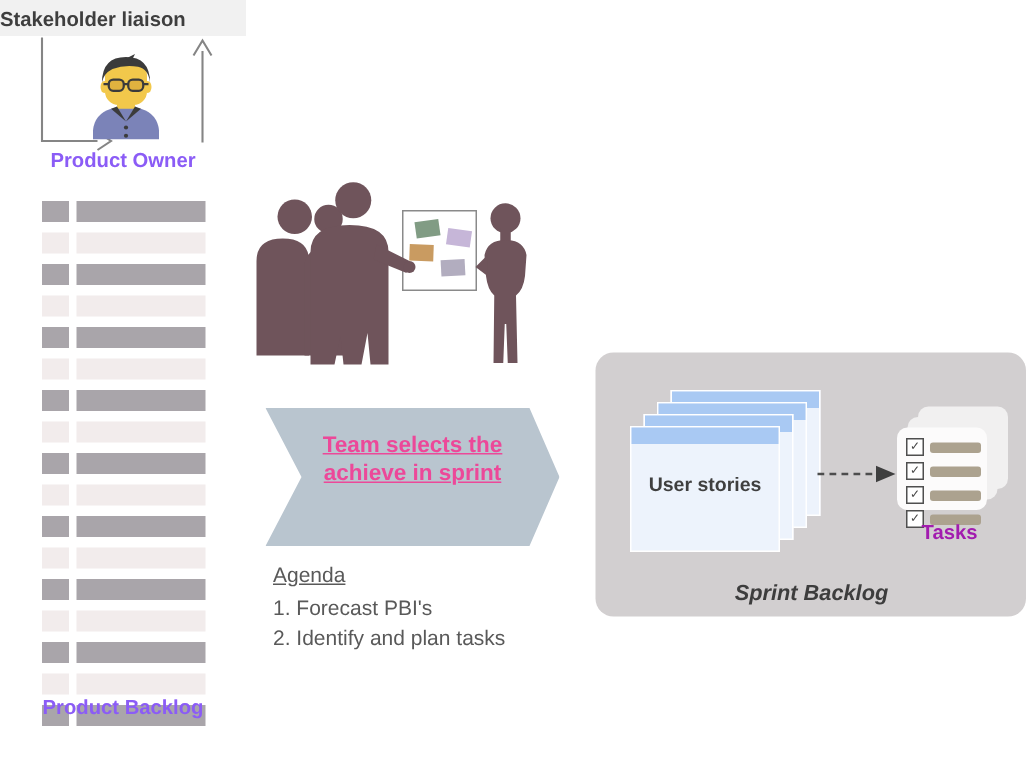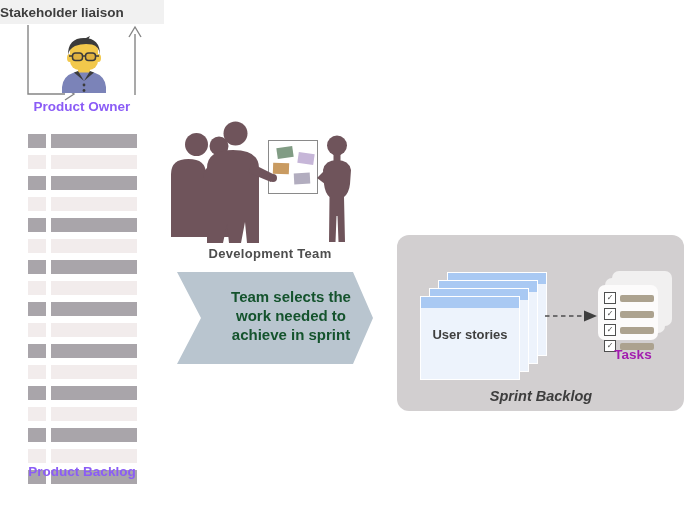--- a/index.html
+++ b/index.html
@@ -27,34 +27,34 @@
   .pb-bar{width:86px;height:14px;}
   .pb-row.dark .pb-sq,.pb-row.dark .pb-bar{background:#a9a5aa;}
   .pb-row.light .pb-sq,.pb-row.light .pb-bar{background:#f2ecec;}
 
   
   #whiteboard{left:268px;top:140px;width:50px;height:54px;background:#ffffff;
     border:1.5px solid #8a8a8a;box-sizing:border-box;}
   .sticky{position:absolute;width:16px;height:11px;}
 
   
-  #chevron-text{left:213px;top:287px;width:156px;text-align:center;
-    font-weight:700;font-size:15px;line-height:19px;color:#14532d;}
+  #chevron-text{left:197px;top:287px;width:156px;text-align:center;
+    font-weight:700;font-size:15px;line-height:19px;color:#ec4899;text-decoration:underline;}
 
   
   #agenda{left:182px;top:373px;font-size:14px;color:#595959;line-height:20px;}
   #agenda-title{text-decoration:underline;margin-bottom:2px;}
 
   
   #sprint-panel{left:397px;top:235px;width:287px;height:176px;background:#d2cfd0;border-radius:12px;}
 
   
   #user-stories-stack{left:420px;top:260px;width:130px;height:110px;}
   .story-card{position:absolute;width:100px;height:84px;border:1.5px solid #ffffff;
-    box-sizing:border-box;background:#edf3fc;margin-top:12px;}
+    box-sizing:border-box;background:#edf3fc;}
   .story-card .hdr{height:11px;background:#a9c9f3;}
   .story-label{position:absolute;left:0;top:30px;width:100%;text-align:center;
     font-weight:700;font-size:13px;color:#3f3f3f;}
 
   
   #tasks-stack{left:598px;top:271px;width:76px;height:70px;}
   .task-card{position:absolute;width:60px;height:55px;border-radius:7px;background:#f1f0f0;}
   .task-card.front{background:#fcfbfb;padding:7px 0 0 6px;box-sizing:border-box;}
   .task-row{display:flex;align-items:center;margin-bottom:4px;}
   .task-check{width:10px;height:10px;border:1.5px solid #4f4f4f;background:#fff;
@@ -187,31 +187,34 @@
       <path d="M42,125 V50 Q42,32 68,32 Q94,32 94,50 V125 H82 L80,104 L76,125 H64 L62,106 L58,125 Z"></path>
       <polygon points="86,45 108,56 106,64 84,55"></polygon>
       <circle cx="108" cy="60" r="4"></circle>
       <circle cx="172" cy="27.5" r="10"></circle>
       <rect x="168.5" y="34" width="7" height="9"></rect>
       <path d="M158,52 Q160,42 172,42 Q184,42 186,52 L185,66 Q184,75 179,79 L180,124 H173.5 L172.5,98 H171.5 L170.5,124 H164 L164.5,79 Q160,75 159,66 Z"></path>
       <polygon points="152,60 160,52 160,66"></polygon>
     </g>
   </svg>
 
-  <div id="dev-team-label" class="abs diagram-label">Development Team</div>
 
   <svg class="abs" style="left:177px;top:272px;" width="196" height="92" viewBox="0 0 196 92">
     <polygon points="0,0 176,0 196,46 176,92 0,92 24,46" fill="#b9c5cf"></polygon>
   </svg>
   <div id="chevron-text" class="abs">
     <div>Team selects the</div>
-    <div>work needed to</div>
     <div>achieve in sprint</div>
   </div>
 
+  <div id="agenda" class="abs">
+    <div id="agenda-title">Agenda</div>
+    <div>1. Forecast PBI's</div>
+    <div>2. Identify and plan tasks</div>
+  </div>
 
   <div id="sprint-panel" class="abs"></div>
 
   <div id="user-stories-stack" class="abs">
       <div class="story-card" style="left: 27px; top: 0px;">
         <div class="hdr"></div>
       </div>
       <div class="story-card" style="left: 18px; top: 8px;">
         <div class="hdr"></div>
       </div>

